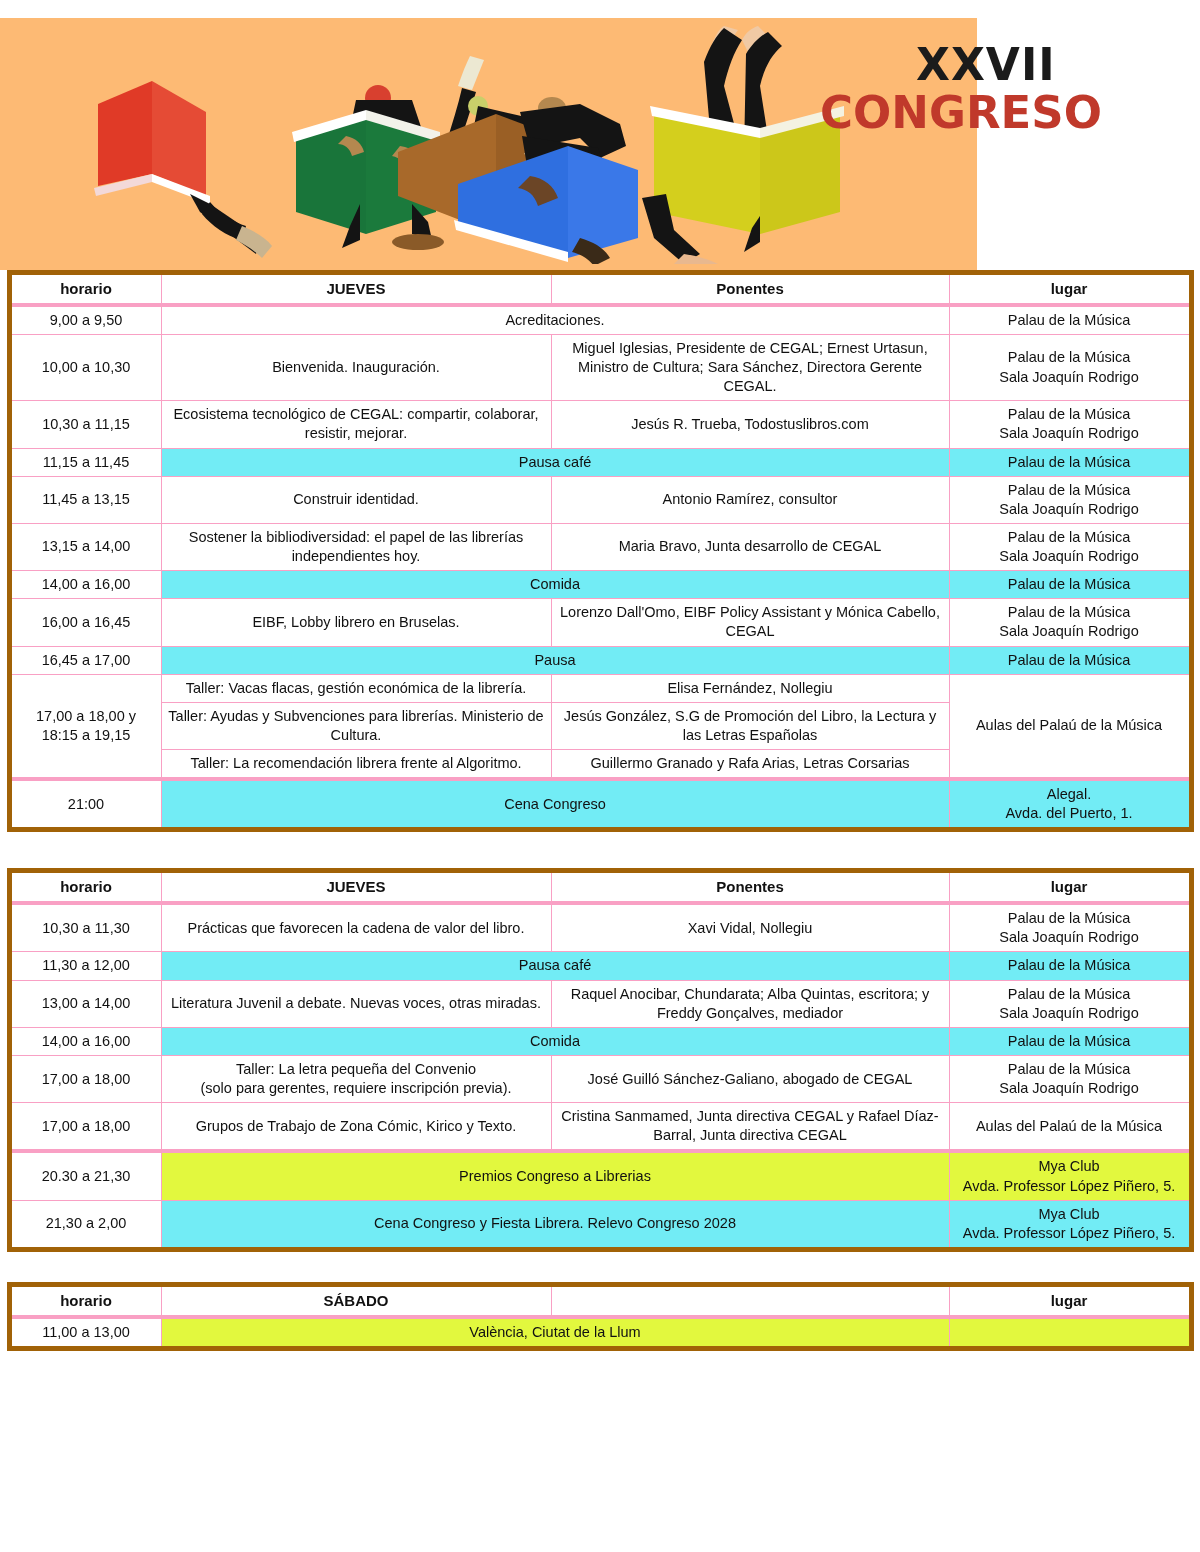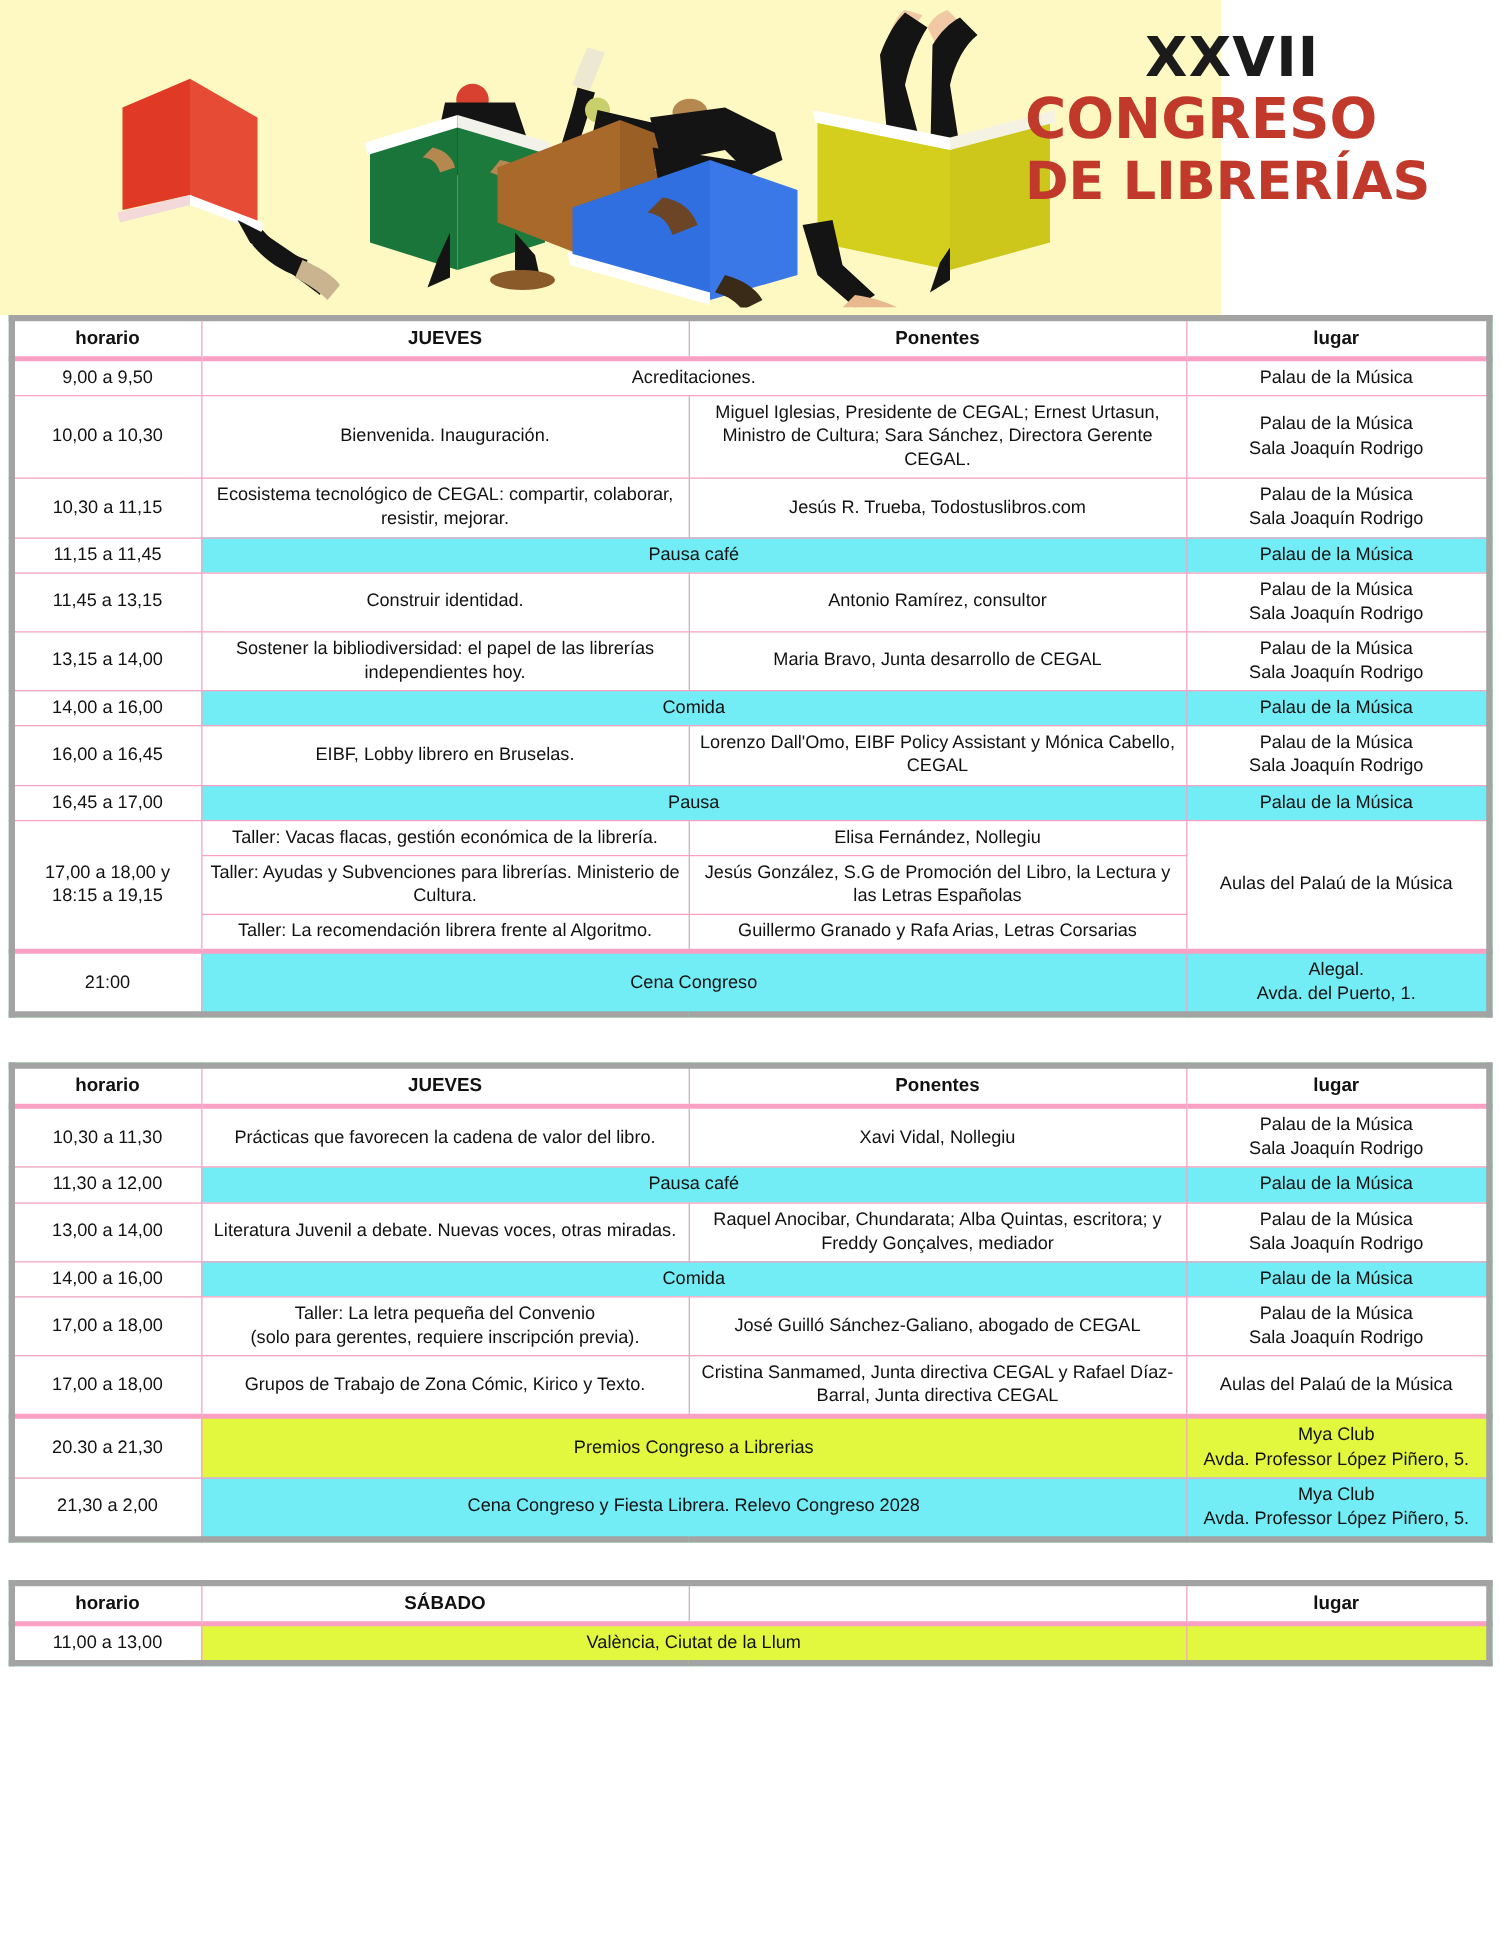--- a/index.html
+++ b/index.html
@@ -13,21 +13,22 @@
     font-family: "Liberation Sans", sans-serif;
     color: #111111;
     overflow: hidden;
   }
 
   
   .header {
     position: relative;
     width: 977px;
     height: 252px;
-    background: #fef9c3;
+    background: #fdba74;
+    margin-top: 18px;
   }
   .illustration {
     position: absolute;
     left: 60px;
     top: 8px;
     width: 800px;
     height: 238px;
   }
   .wordmark {
     position: absolute;
@@ -62,22 +63,22 @@
     line-height: 1.15;
     margin-top: 2px;
   }
 
   
   .sched {
     width: 1182px;
     margin: 0 auto;
     border-collapse: collapse;
     table-layout: fixed;
-    background: #86efac;
-    border: 5px solid #a3a3a3;
+    background: #7f1d1d;
+    border: 5px solid #a16207;
   }
   .sched td, .sched th {
     border: 1px solid #f9a0c4;
     padding: 4px 6px;
     font-size: 14.5px;
     line-height: 1.32;
     text-align: center;
     vertical-align: middle;
     font-weight: normal;
     color: #111111;
@@ -166,21 +167,20 @@
         <path d="M582 172 L606 168 L614 204 L640 228 L624 238 L594 212 Z" fill="#141414"></path>
         <path d="M624 228 C638 230 650 234 658 238 L652 238 L614 238 Z" fill="#e8b88f"></path>
         <path d="M700 190 L700 216 L684 226 L692 202 Z" fill="#141414"></path>
       </g>
     </svg>
   </div>
 
   <div class="wordmark">
     <div class="wm-xxvii">XXVII</div>
     <div class="wm-congreso">CONGRESO</div>
-    <div class="wm-libre">DE LIBRERÍAS</div>
   </div>
 </div>
 
 <table class="sched">
   <colgroup>
     <col class="c-horario">
       <col class="c-sesion">
       <col class="c-pon">
       <col class="c-lugar">
   </colgroup>

